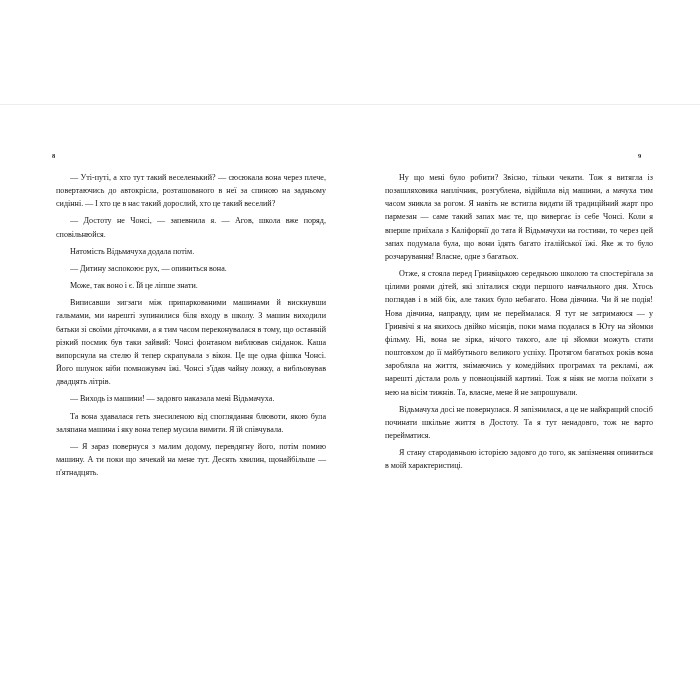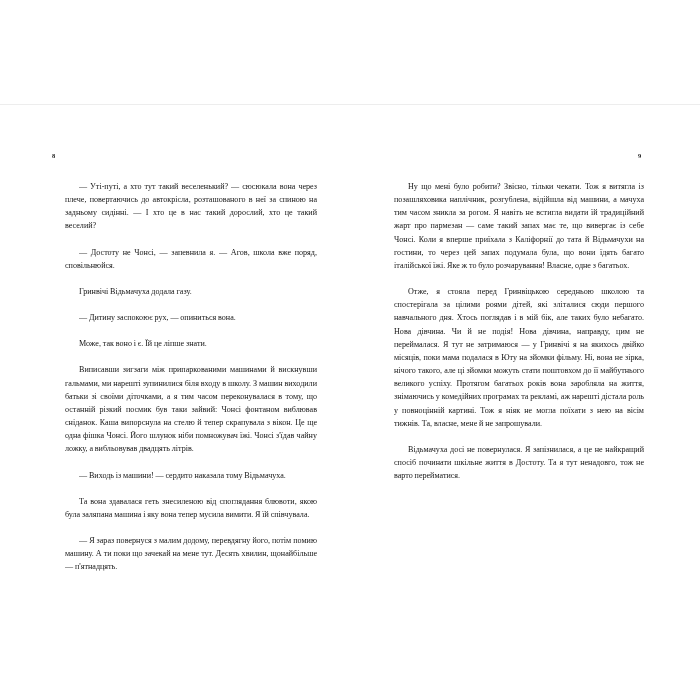--- a/index.html
+++ b/index.html
@@ -61,21 +61,21 @@
   }
   .folio-verso {
     left: 52px;
     top: 47px;
   }
   .folio-recto {
     left: 288px;
     top: 47px;
   }
   p.para {
-    margin: 13px;
+    margin: 4px;
     font-size: 8.1px;
     line-height: 13.15px;
     color: #141414;
     text-align: justify;
     text-indent: 14px;
     -webkit-hyphens: manual;
     hyphens: manual;
     word-spacing: -0.2px;
   }
 </style>
@@ -86,33 +86,34 @@
 
   <div class="spread-top-edge"></div>
 
   <div class="spread">
 
     <div class="page page-verso">
       <div class="folio folio-verso">8</div>
       <div class="text-block">
         <p class="para">— Уті-путі, а хто тут такий веселенький? — сюсюкала вона через плече, повертаючись до автокрісла, розташованого в неї за спиною на задньому сидінні. — І хто це в нас такий дорослий, хто це такий веселий?</p>
         <p class="para">— Достоту не Чонсі, — запевнила я. — Агов, школа вже поряд, сповільнюйся.</p>
-        <p class="para">Гринвічі Відьмачуха додала газу.</p>
+        <p class="para">Натомість Відьмачуха додала потім.</p>
         <p class="para">— Дитину заспокоює рух, — опиниться вона.</p>
         <p class="para">Може, так воно і є. Їй це ліпше знати.</p>
         <p class="para">Виписавши зигзаги між припаркованими машинами й вискнувши гальмами, ми нарешті зупинилися біля входу в школу. З машин виходили батьки зі своїми діточками, а я тим часом переконувалася в тому, що останній різкий посмик був таки зайвий: Чонсі фонтаном виблював сніданок. Каша випорснула на стелю й тепер скрапувала з вікон. Це ще одна фішка Чонсі. Його шлунок ніби помножувач їжі. Чонсі з'їдав чайну ложку, а вибльовував двадцять літрів.</p>
-        <p class="para">— Виходь із машини! — сердито наказала тому Відьмачуха.</p>
+        <p class="para">— Виходь із машини! — задовго наказала мені Відьмачуха.</p>
         <p class="para">Та вона здавалася геть знесиленою від споглядання блювоти, якою була заляпана машина і яку вона тепер мусила вимити. Я їй співчувала.</p>
         <p class="para">— Я зараз повернуся з малим додому, перевдягну його, потім помию машину. А ти поки що зачекай на мене тут. Десять хвилин, щонайбільше — п'ятнадцять.</p>
       </div>
     </div>
 
     <div class="page page-recto">
       <div class="folio folio-recto">9</div>
       <div class="text-block">
         <p class="para">Ну що мені було робити? Звісно, тільки чекати. Тож я витягла із позашляховика наплічник, розгублена, відійшла від машини, а мачуха тим часом зникла за рогом. Я навіть не встигла видати їй традиційний жарт про пармезан — саме такий запах має те, що вивергає із себе Чонсі. Коли я вперше приїхала з Каліфорнії до тата й Відьмачухи на гостини, то через цей запах подумала була, що вони їдять багато італійської їжі. Яке ж то було розчарування! Власне, одне з багатьох.</p>
         <p class="para">Отже, я стояла перед Гринвіцькою середньою школою та спостерігала за цілими роями дітей, які злі­талися сюди першого навчального дня. Хтось поглядав і в мій бік, але таких було небагато. Нова дівчина. Чи й не подія! Нова дівчина, направду, цим не переймалася. Я тут не затримаюся — у Гринвічі я на якихось двійко місяців, поки мама подалася в Юту на зйомки фільму. Ні, вона не зірка, нічого такого, але ці зйомки можуть стати поштовхом до її майбутнього великого успіху. Протягом багатьох років вона заробляла на життя, знімаючись у комедійних програмах та рекламі, аж нарешті дістала роль у повноцінній картині. Тож я ніяк не могла поїхати з нею на вісім тижнів. Та, власне, мене й не запрошували.</p>
         <p class="para">Відьмачуха досі не повернулася. Я запізнилася, а це не найкращий спосіб починати шкільне життя в Достоту. Та я тут ненадовго, тож не варто перейматися.</p>
+        <p class="para">Я стану стародавньою історією задовго до того, як запізнення опиниться в моїй характеристиці.</p>
       </div>
     </div>
 
   </div>
 </div>
 
 </body></html>

